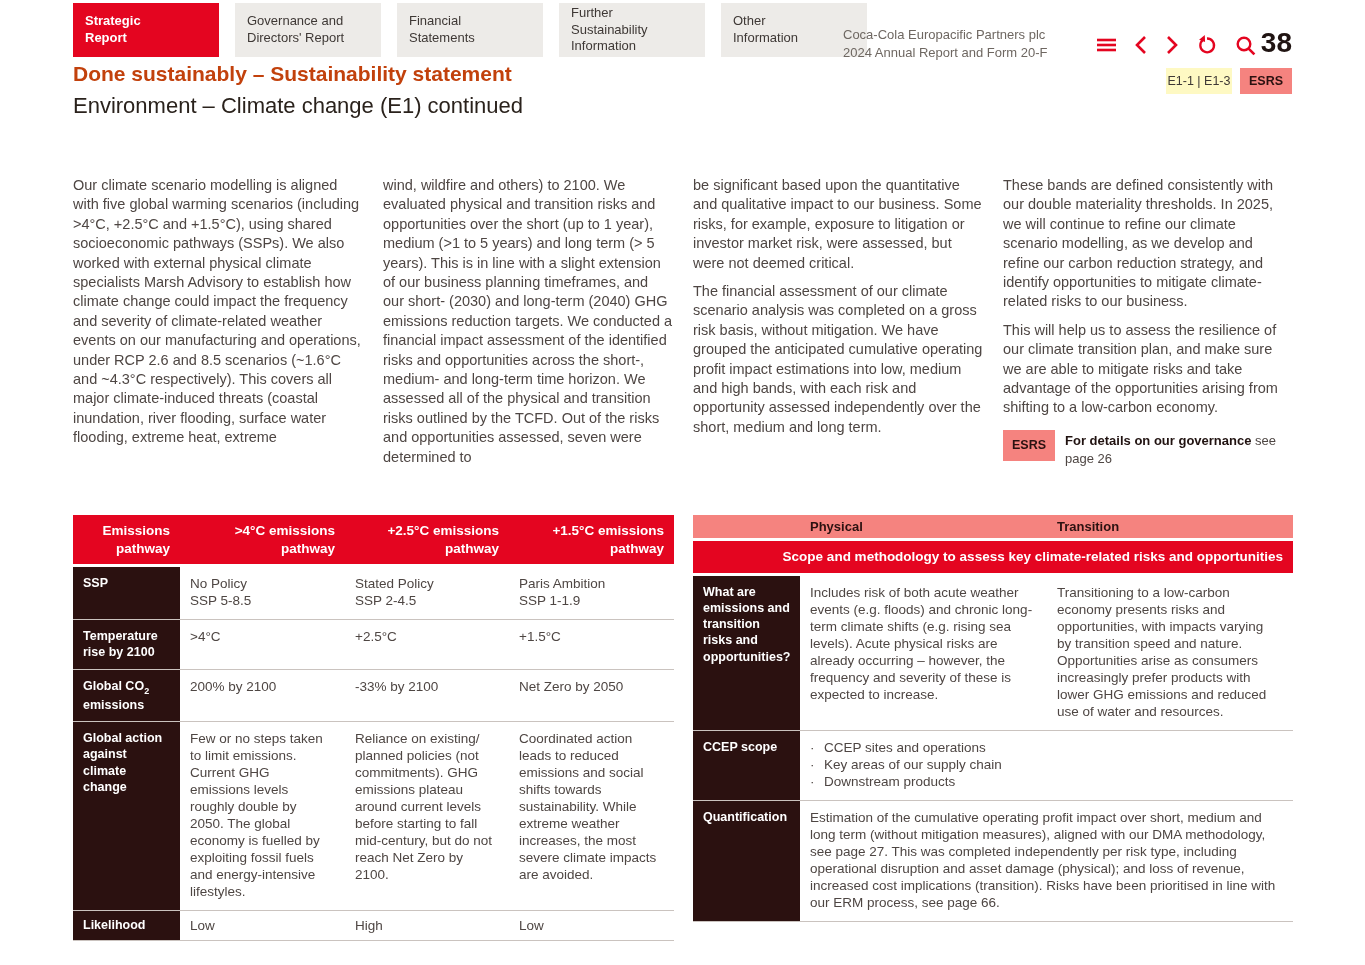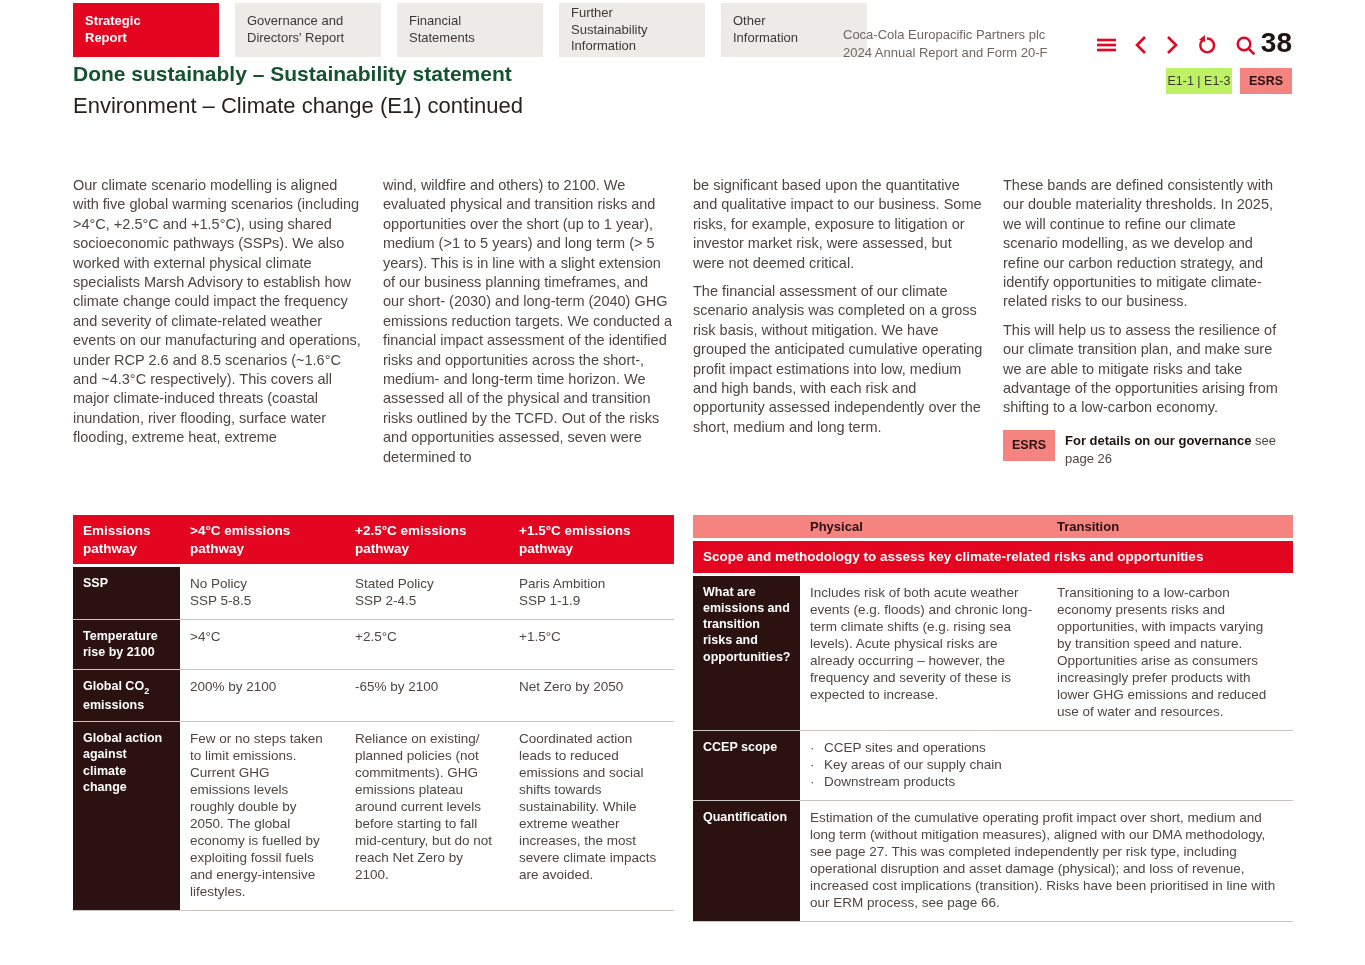--- a/index.html
+++ b/index.html
@@ -15,46 +15,46 @@
   .tab.active { background:#e40520; color:#fff; font-weight:bold; }
 
   
   .brand { position:absolute; left:843px; top:26px; font-size:13px; line-height:1.4;
            color:#6e6761; white-space:pre-line; }
   .nav-icons { position:absolute; left:1096px; top:34px; display:flex; align-items:center; gap:17px; }
   .nav-icons svg { display:block; cursor:pointer; }
   .page-num { position:absolute; right:73px; top:27px; font-size:28px; font-weight:bold; color:#201412; }
 
   
-  .title { position:absolute; left:73px; top:62px; font-size:21px; font-weight:bold; color:#14532d; }
+  .title { position:absolute; left:73px; top:62px; font-size:21px; font-weight:bold; color:#c2410c; }
   .subtitle { position:absolute; left:73px; top:93px; font-size:22px; color:#2a221c; }
   .badge { position:absolute; top:68px; height:26px; display:flex; align-items:center;
            justify-content:center; font-size:12.5px; }
-  .badge-ref { left:1166px; width:66px; background:#bef264; color:#3e3835; }
+  .badge-ref { left:1166px; width:66px; background:#fef9c3; color:#3e3835; }
   .badge-esrs { left:1240px; width:52px; background:#f5837f; color:#2b1110; font-weight:bold; }
 
   
   .columns { position:absolute; left:73px; top:176px; width:1220px; display:grid;
              grid-template-columns:repeat(4,290px); column-gap:20px; }
   .col { font-size:14.5px; line-height:19.4px; color:#4e4643; }
   .col p { margin:0 0 9px 0; }
   .col-heading { color:#e40520; font-weight:bold; font-size:15px; margin:0 0 3px 0; }
   .crossref { display:flex; margin-top:12px; align-items:flex-start; cursor:pointer; }
   .crossref-badge { background:#f5837f; color:#2b1110; font-weight:bold; font-size:12.5px;
                     padding:6px 9px; margin-right:10px; flex:none; }
   .crossref-text { font-size:13px; line-height:1.4; color:#4e4643; padding-top:2px; }
   .crossref-text b { color:#201210; }
 
   
   table.tbl { position:absolute; top:515px; border-collapse:collapse; table-layout:fixed; }
   .tbl-left { left:73px; width:601px; }
   .tbl-right { left:693px; width:600px; }
   .tbl th, .tbl td { vertical-align:top; text-align:left; }
   .tbl th.red { background:#e40520; color:#fff; font-size:13.5px; font-weight:bold;
-                padding:7px 10px; line-height:1.3; border-bottom:3px solid #fff; }
+                padding:7px 10px; line-height:1.3; border-bottom:3px solid #fff;text-align:right; }
   .tbl .dark { background:#2b1110; color:#fff; font-size:12.5px; font-weight:bold;
                padding:8px 10px; line-height:1.3; border-bottom:1px solid #cac3bf; }
   .tbl td.cell { background:#fff; color:#4e4643; font-size:13.5px; line-height:17px;
                  padding:8px 12px 10px 10px; border-bottom:1px solid #cac3bf; }
   .pre { white-space:pre-line; }
   sub { font-size:9px; }
   .salmon { background:#f5837f; color:#2b1110; font-weight:bold; font-size:13px;
             padding:4px 10px; border-bottom:3px solid #fff; }
   .bullet-row { display:flex; }
   .bullet-dot { width:14px; flex:none; text-align:left; }
@@ -156,28 +156,34 @@
     </tr>
     <tr style="height:46px">
       <th class="dark">Temperature rise by 2100</th>
       <td class="cell">&gt;4°C</td>
       <td class="cell">+2.5°C</td>
       <td class="cell">+1.5°C</td>
     </tr>
     <tr style="height:47px">
       <th class="dark"><span>Global CO</span><sub>2</sub><span> emissions</span></th>
       <td class="cell">200% by 2100</td>
-      <td class="cell">-65% by 2100</td>
+      <td class="cell">-33% by 2100</td>
       <td class="cell">Net Zero by 2050</td>
     </tr>
     <tr>
       <th class="dark">Global action against climate change</th>
       <td class="cell">Few or no steps taken to limit emissions. Current GHG emissions levels roughly double by 2050. The global economy is fuelled by exploiting fossil fuels and energy-intensive lifestyles.</td>
       <td class="cell">Reliance on existing/ planned policies (not commitments). GHG emissions plateau around current levels before starting to fall mid-century, but do not reach Net Zero by 2100.</td>
       <td class="cell">Coordinated action leads to reduced emissions and social shifts towards sustainability. While extreme weather increases, the most severe climate impacts are avoided.</td>
+    </tr>
+    <tr style="height:29px">
+      <th class="dark" style="padding-top:6px;padding-bottom:6px">Likelihood</th>
+      <td class="cell" style="padding-top:6px;padding-bottom:6px">Low</td>
+      <td class="cell" style="padding-top:6px;padding-bottom:6px">High</td>
+      <td class="cell" style="padding-top:6px;padding-bottom:6px">Low</td>
     </tr>
   </tbody>
     </table>
 
   <table class="tbl tbl-right">
     <colgroup>
         <col style="width:107px">
         <col style="width:247px">
         <col style="width:246px">
       </colgroup>

